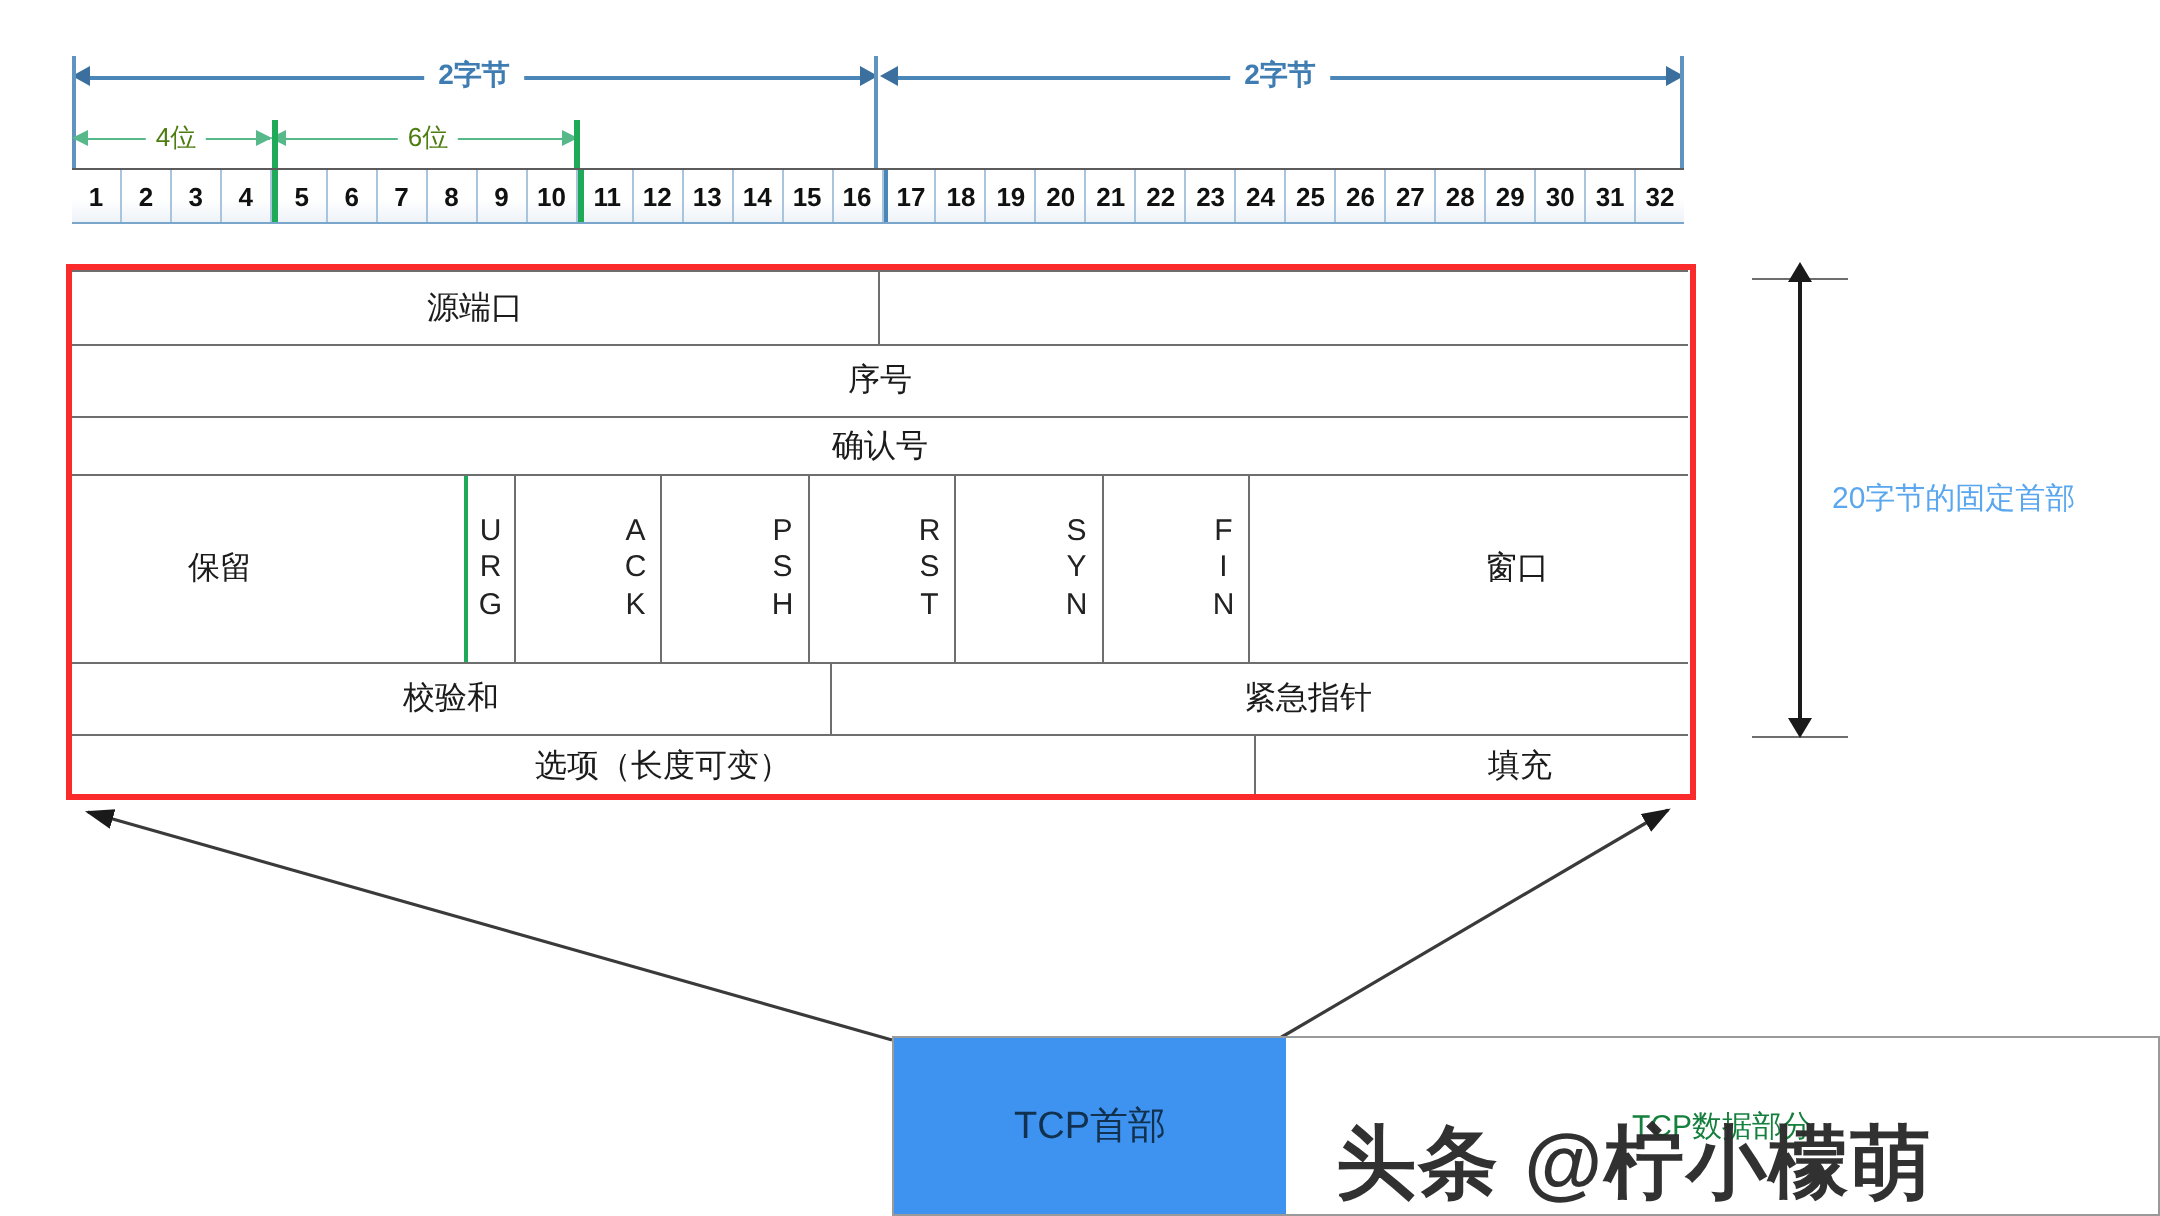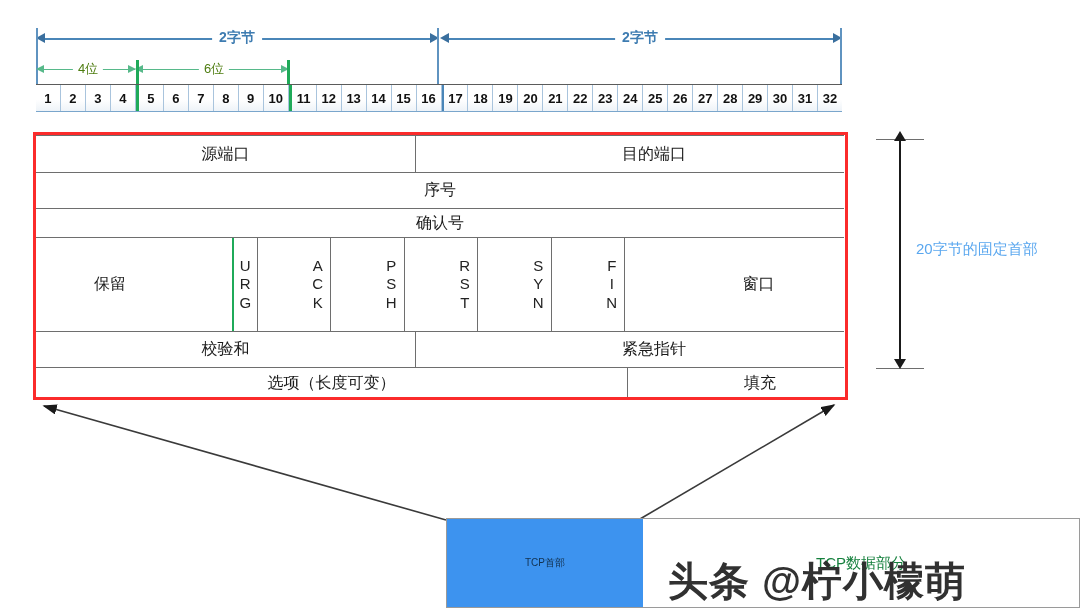--- a/index.html
+++ b/index.html
@@ -214,21 +214,21 @@
     display: flex;
     border: 1px solid #9a9a9a;
     box-sizing: border-box;
   }
   #packet-header-seg {
     width: 196px;
     background: #3d93ef;
     display: flex;
     align-items: center;
     justify-content: center;
-    font-size: 10px;
+    font-size: 19px;
     color: #12314f;
     box-sizing: border-box;
   }
   #packet-data-seg {
     flex: 1;
     background: #ffffff;
     display: flex;
     align-items: center;
     justify-content: center;
     font-size: 15px;
@@ -321,21 +321,20 @@
       <div class="bit-cell">29</div>
       <div class="bit-cell">30</div>
       <div class="bit-cell">31</div>
       <div class="bit-cell">32</div>
     </div>
 
   <div class="abs" id="header-table">
 
     <div class="hrow" style="top:0px; height:38px;">
       <div class="hcell vsep-gray" style="width:50%;">源端口</div>
-      <div class="hcell" style="width:50%;">目的端口</div>
     </div>
 
     <div class="hrow" style="top:37px; height:37px;">
       <div class="hcell" style="width:100%;">序号</div>
     </div>
 
     <div class="hrow" style="top:73px; height:30px;">
       <div class="hcell" style="width:100%;">确认号</div>
     </div>
 

